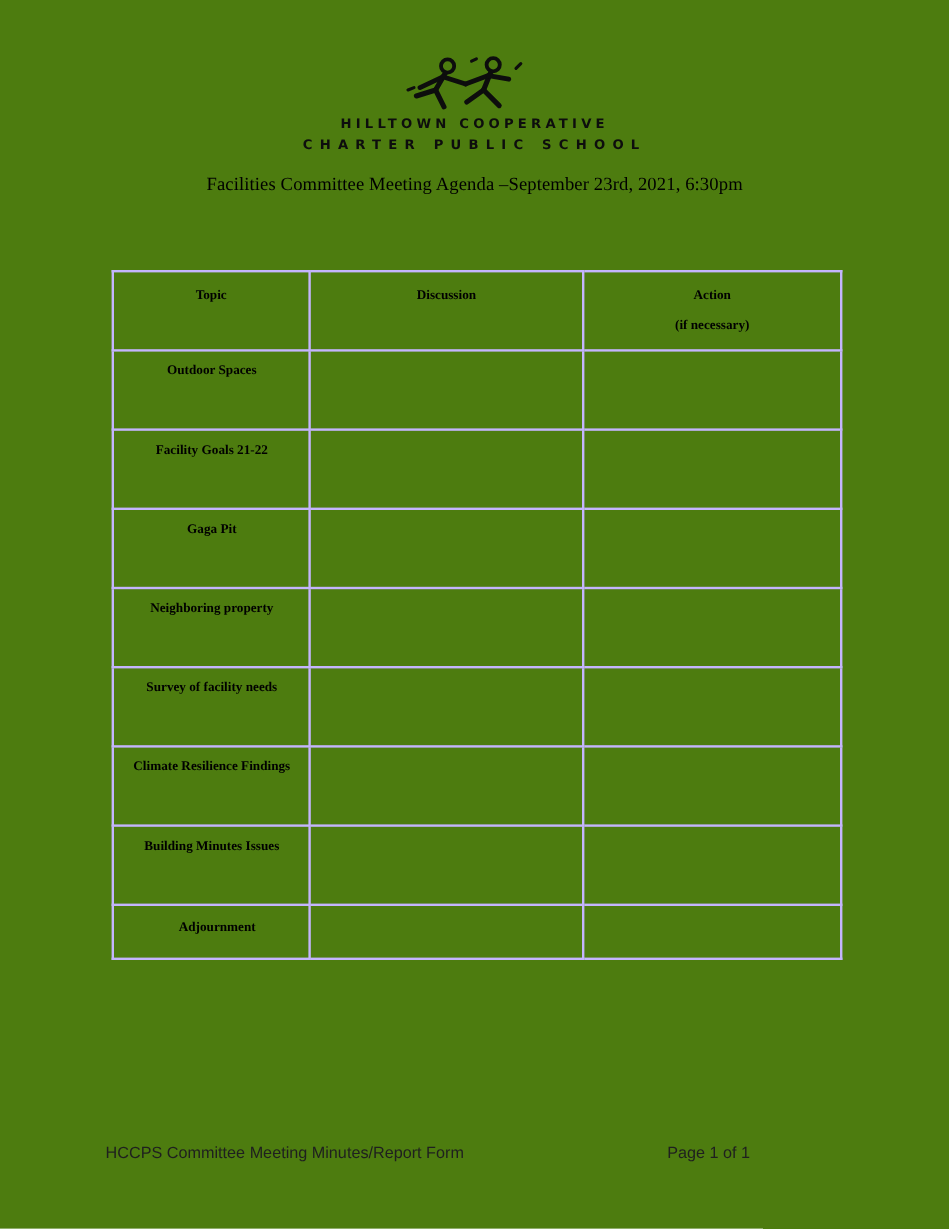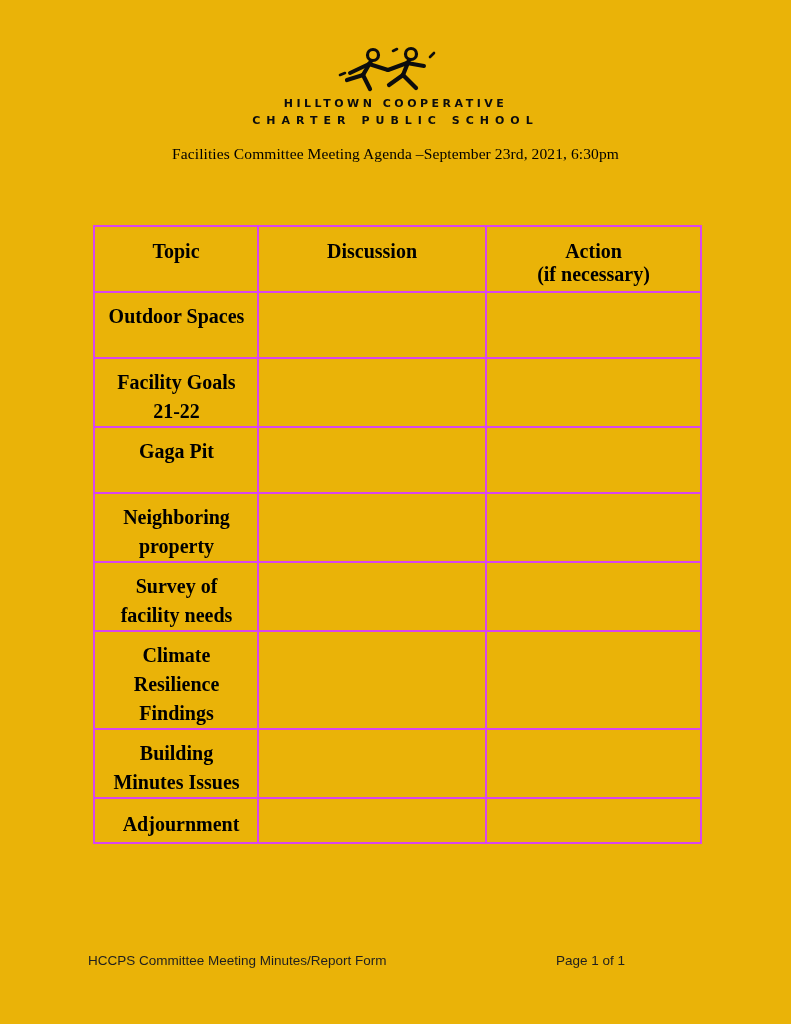--- a/index.html
+++ b/index.html
@@ -1,20 +1,20 @@
 <!DOCTYPE html>
 <html><head>
 <meta charset="utf-8">
 <style>
   html, body { margin: 0; padding: 0; background: #ffffff; }
   .page {
     position: relative;
     width: 791px;
     height: 1024px;
-    background: #eab308;
+    background: #4d7c0f;
     color: #000000;
     font-family: "Liberation Serif", serif;
     overflow: hidden;
   }
 
   
   .logo {
     position: absolute;
     top: 44px;
     left: 0;
@@ -46,36 +46,36 @@
   
   table.agenda {
     position: absolute;
     left: 93px;
     top: 225px;
     width: 607px;
     border-collapse: collapse;
     table-layout: fixed;
   }
   .agenda th, .agenda td {
-    border: 2px solid #d946ef;
+    border: 2px solid #c4b5fd;
     vertical-align: top;
-    font-size: 20px;
+    font-size: 11px;
     font-weight: bold;
     color: #000000;
     overflow: hidden;
   }
   .agenda thead tr { height: 66px; }
   .agenda tbody tr { height: 66px; }
   .agenda tbody tr.short-row { height: 45px; }
   .agenda th {
     text-align: center;
     padding: 13px 6px 0 6px;
     font-weight: bold;
   }
-  .action-note { font-weight: bold; }
+  .action-note { margin-top: 13px; font-weight: bold; }
   .topic-cell {
     text-align: center;
     padding: 9px 8px 0 9px;
     line-height: 1.45;
   }
   .topic-cell.indent { padding-left: 18px; padding-top: 11px; }
   .blank-cell { padding: 0; }
 
   
   .footer {

